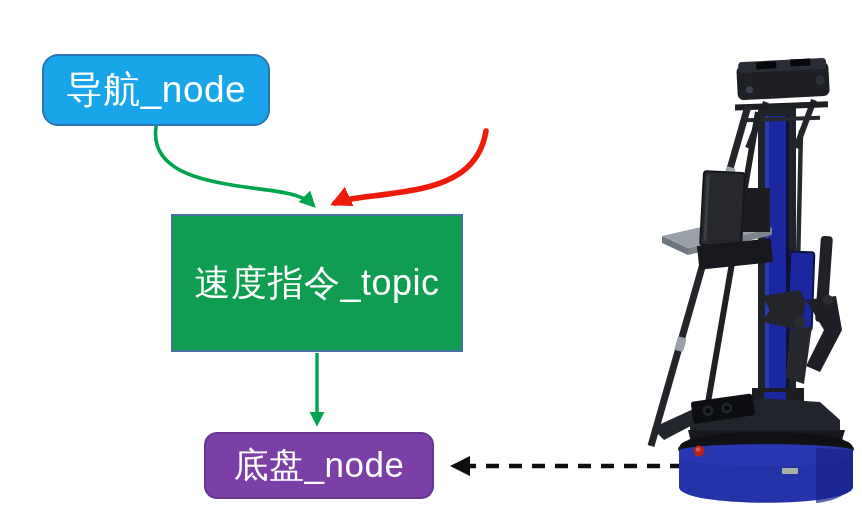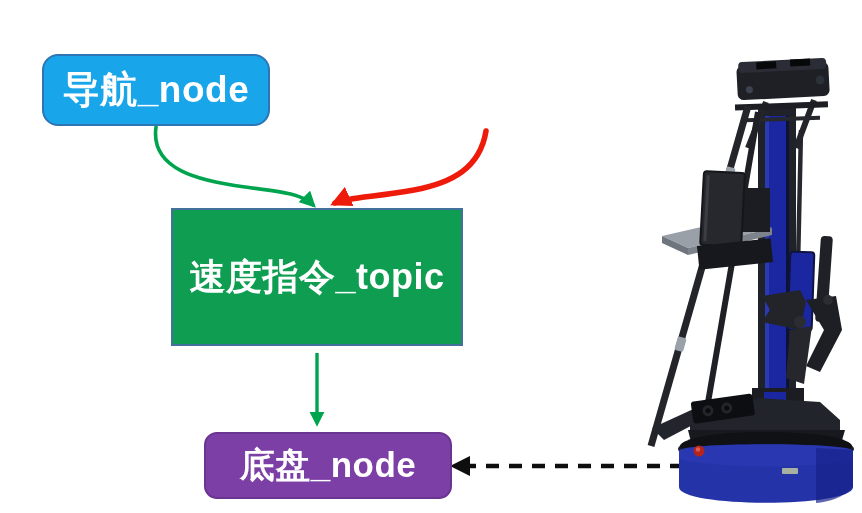--- a/index.html
+++ b/index.html
@@ -6,39 +6,38 @@
   body{
     width:862px;height:513px;position:relative;overflow:hidden;
     background:var(--page-bg,#fff);
     font-family:"Liberation Sans","DejaVu Sans",sans-serif;
   }
   .stage{position:absolute;inset:0;width:862px;height:513px;}
   .node{
     position:absolute;display:flex;align-items:center;justify-content:center;
     box-sizing:border-box;line-height:1.05;
     letter-spacing:0.5px;
-    font-weight:bold;
   }
   .node-nav{
     left:42px;top:54px;width:228px;height:72px;
     background:var(--nav-fill);border:2px solid var(--nav-border);
     border-radius:16px;color:var(--nav-text);font-size:37px;
   }
   .node-track{
     left:348px;top:37px;width:264px;height:93px;
     background:var(--track-fill);border:2px solid var(--track-border);
     border-radius:18px;color:var(--track-text);font-size:41px;
   }
   .node-topic{
-    left:171px;top:208px;width:292px;height:138px;
+    left:171px;top:214px;width:292px;height:138px;
     background:var(--topic-fill);border:2px solid var(--topic-border);
     border-radius:0;color:var(--topic-text);font-size:36px;
   }
   .node-chassis{
-    left:204px;top:432px;width:248px;height:67px;
+    left:204px;top:432px;width:230px;height:67px;
     background:var(--chassis-fill);border:2px solid var(--chassis-border);
     border-radius:13px;color:var(--chassis-text);font-size:35px;
   }
   svg{position:absolute;}
   .arrows{left:0;top:0;pointer-events:none;}
   .robot{left:630px;top:40px;}
 </style>
 </head>
 <body>
 

